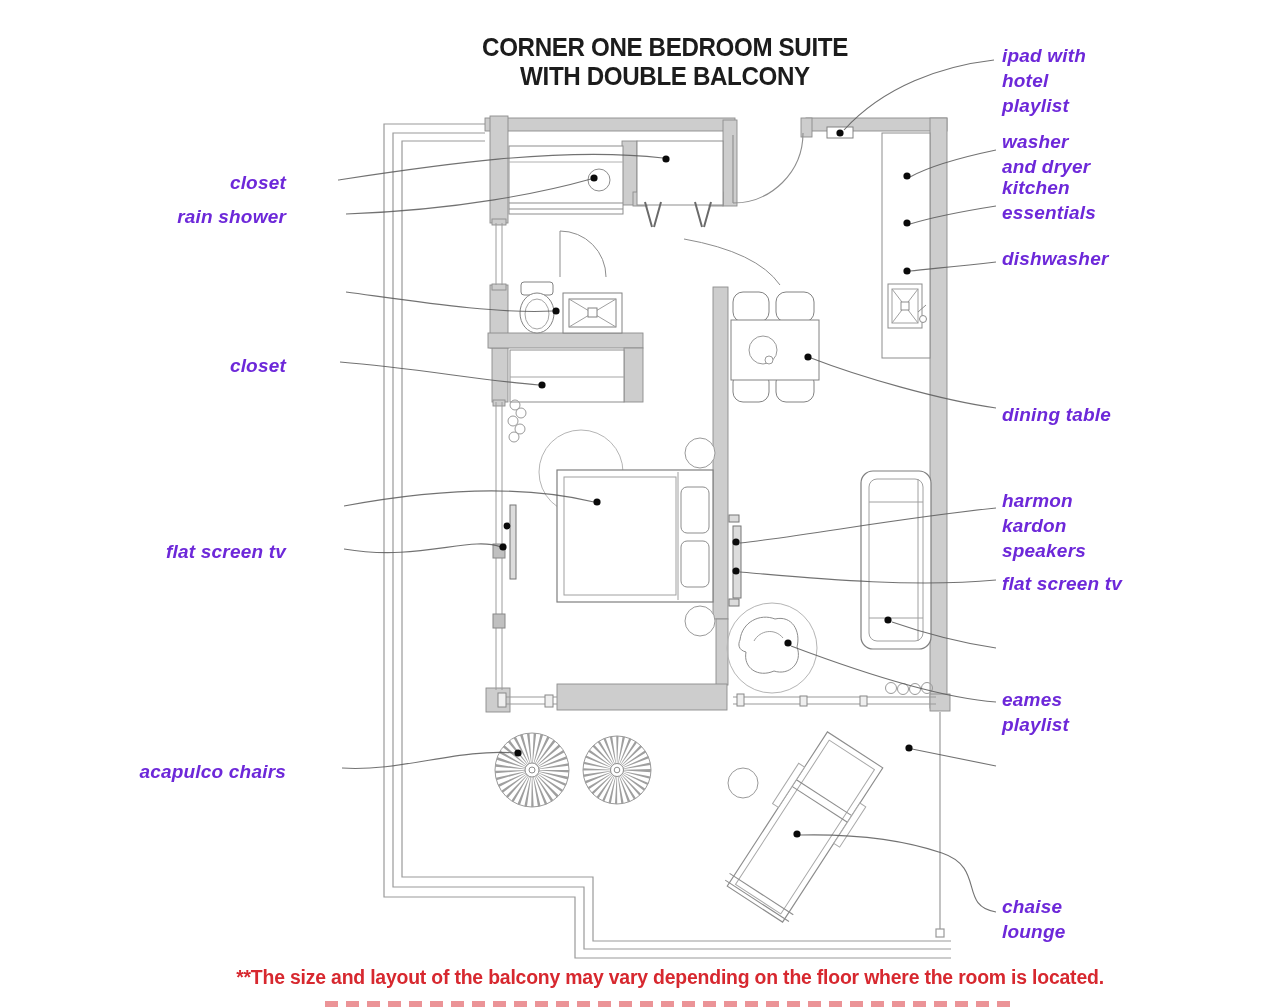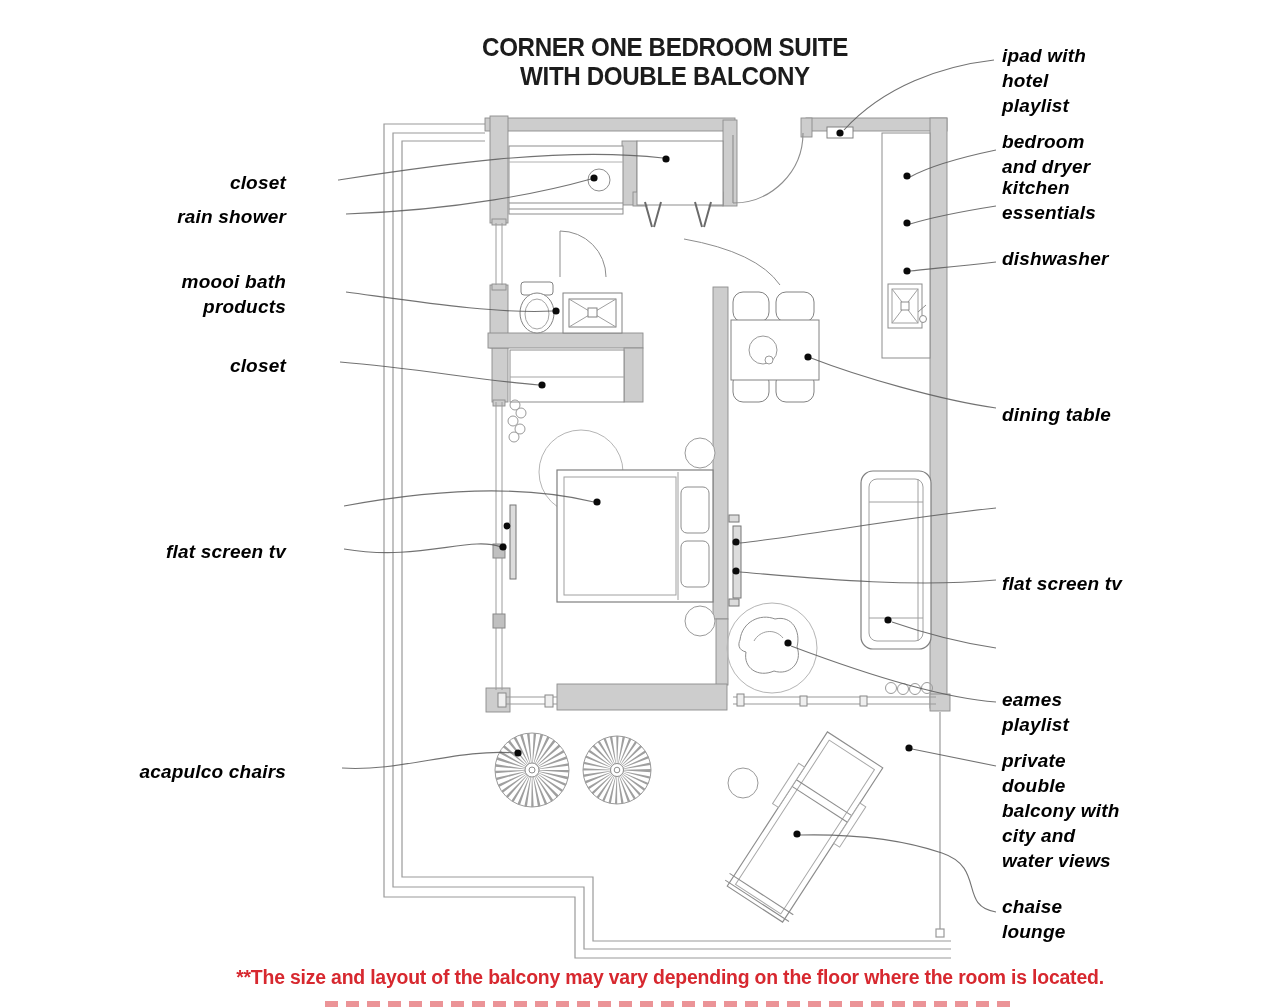--- a/index.html
+++ b/index.html
@@ -3,21 +3,21 @@
 <meta charset="utf-8">
 <style>
   html,body{margin:0;padding:0;background:#ffffff;}
   #stage{position:relative;width:1280px;height:1007px;background:#fff;overflow:hidden;
          font-family:"Liberation Sans",sans-serif;}
   #plan-svg{position:absolute;left:0;top:0;}
   .title{position:absolute;top:33px;left:340px;width:650px;text-align:center;
          font:600 26px/29px "Liberation Sans",sans-serif;letter-spacing:-0.4px;
          color:#1c1c1c;white-space:pre-line;transform:scaleX(.93);transform-origin:50% 0;}
   .lbl{position:absolute;font:italic 700 19px/25px "Liberation Sans",sans-serif;
-       color:#000000;white-space:pre-line;letter-spacing:.2px;}
+       color:#6d28d9;white-space:pre-line;letter-spacing:.2px;}
   .lbl-l{right:994px;text-align:right;}
   .lbl-r{left:1002px;text-align:left;}
   .note{position:absolute;top:965px;left:40px;width:1260px;text-align:center;
         font:700 20px/24px "Liberation Sans",sans-serif;letter-spacing:-0.2px;
         transform:scaleX(.97);}
   .note2{position:absolute;top:1001px;left:325px;width:690px;height:6px;opacity:.5;
          background:repeating-linear-gradient(90deg,#d7282f 0 13px,transparent 13px 21px);}
 </style>
 </head>
 <body>
@@ -264,41 +264,37 @@
         <circle cx="909" cy="748" r="3.6"></circle>
       <circle cx="797" cy="834" r="3.6"></circle>
     </g>
   </svg>
 
   <div class="title">CORNER ONE BEDROOM SUITE
 WITH DOUBLE BALCONY</div>
 
   <div class="lbl lbl-l" style="top:170px">closet</div>
   <div class="lbl lbl-l" style="top:204px">rain shower</div>
-  <div class="lbl lbl-l" style="top:269px">moooi bath
-products</div>
   <div class="lbl lbl-l" style="top:353px">closet</div>
   <div class="lbl lbl-l" style="top:539px">flat screen tv</div>
   <div class="lbl lbl-l" style="top:759px">acapulco chairs</div>
 
   <div class="lbl lbl-r" style="top:43px">ipad with
 hotel
 playlist</div>
-  <div class="lbl lbl-r" style="top:129px">bedroom
+  <div class="lbl lbl-r" style="top:129px">washer
 and dryer</div>
   <div class="lbl lbl-r" style="top:175px">kitchen
 essentials</div>
   <div class="lbl lbl-r" style="top:246px">dishwasher</div>
   <div class="lbl lbl-r" style="top:402px">dining table</div>
+  <div class="lbl lbl-r" style="top:488px">harmon
+kardon
+speakers</div>
   <div class="lbl lbl-r" style="top:571px">flat screen tv</div>
   <div class="lbl lbl-r" style="top:687px">eames
 playlist</div>
-  <div class="lbl lbl-r" style="top:748px">private
-double
-balcony with
-city and
-water views</div>
   <div class="lbl lbl-r" style="top:894px">chaise
 lounge</div>
 
   <div class="note" style="color:#d7282f">**The size and layout of the balcony may vary depending on the floor where the room is located.</div>
   <div class="note2"></div>
 </div>
 
 </body></html>

